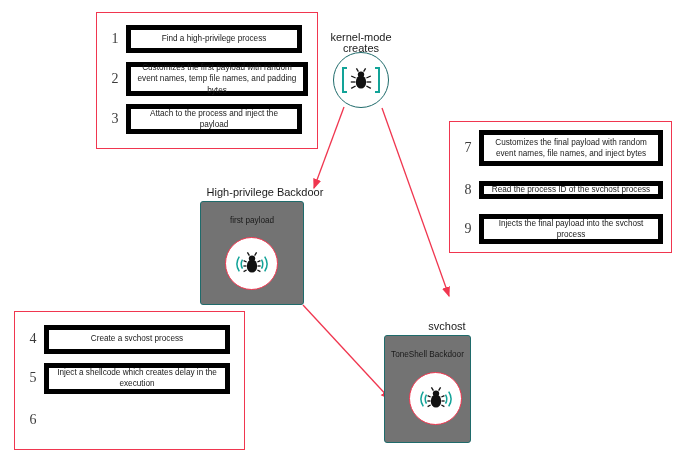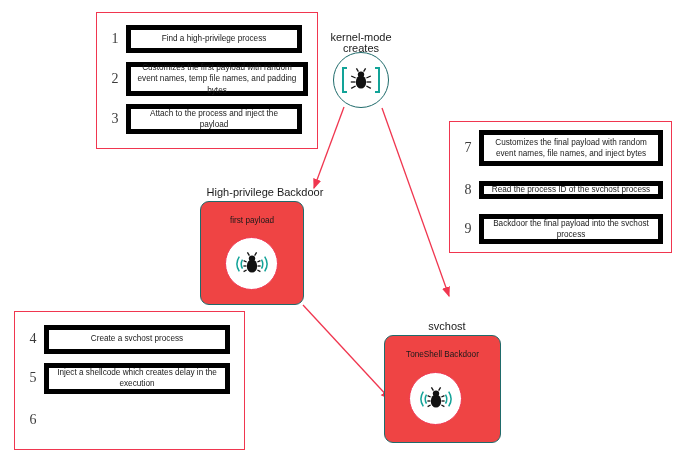--- a/index.html
+++ b/index.html
@@ -58,22 +58,22 @@
   .node-label {
     position: absolute;
     font-size: 11px;
     color: #1a1a1a;
     text-align: center;
     line-height: 1.25;
   }
   .rounded-node {
     position: absolute;
     border: 1.4px solid #1f6b6b;
-    border-radius: 9px;
-    background: #ef4444;
+    border-radius: 3px;
+    background: #737373;
     box-sizing: border-box;
   }
   .circle-node {
     position: absolute;
     border: 1.4px solid #1f6b6b;
     border-radius: 50%;
     background: #ffffff;
     box-sizing: border-box;
   }
   .bug-circle {
@@ -137,21 +137,21 @@
   <div class="step-row" style="left:457px; top:128px; width:210px; height:40px;">
     <div class="step-num">7</div>
     <div class="step-box" style="width:184px; height:36px;">Customizes the final payload with random event names, file names, and inject bytes</div>
   </div>
   <div class="step-row" style="left:457px; top:173px; width:210px; height:34px;">
     <div class="step-num">8</div>
     <div class="step-box" style="width:184px; height:18px;">Read the process ID of the svchost process</div>
   </div>
   <div class="step-row" style="left:457px; top:212px; width:210px; height:34px;">
     <div class="step-num">9</div>
-    <div class="step-box" style="width:184px; height:30px;">Backdoor the final payload into the svchost process</div>
+    <div class="step-box" style="width:184px; height:30px;">Injects the final payload into the svchost process</div>
   </div>
 
   <div class="group-box" style="left:14px; top:311px; width:229px; height:137px;"></div>
 
   <div class="step-row" style="left:22px; top:322px; width:216px; height:34px;">
     <div class="step-num">4</div>
     <div class="step-box" style="width:186px; height:29px;text-align:center;">Create a svchost process</div>
   </div>
   <div class="step-row" style="left:22px; top:360px; width:216px; height:36px;">
     <div class="step-num">5</div>
@@ -210,21 +210,21 @@
         <path d="M14.6,21 L11.6,22.6" stroke="#111111" stroke-width="1.3" fill="none"></path>
         <path d="M25.4,13 L28.4,11.6" stroke="#111111" stroke-width="1.3" fill="none"></path>
         <path d="M25.6,17 L28.6,17" stroke="#111111" stroke-width="1.3" fill="none"></path>
         <path d="M25.4,21 L28.4,22.6" stroke="#111111" stroke-width="1.3" fill="none"></path>
       </g>
     </svg>
   </div>
 
   <div class="node-label" style="left:392px; top:320px; width:110px;">svchost</div>
 
-  <div class="rounded-node" style="left:384px; top:335px; width:117px; height:108px;">
+  <div class="rounded-node" style="left:384px; top:335px; width:87px; height:108px;">
     <div class="node-title" style="top:14px;">ToneShell Backdoor</div>
   </div>
 
   <div class="bug-circle" style="left:409px; top:372px; width:53px; height:53px;"></div>
   <div class="bug-glyph" style="left:409px; top:372px; width:53px; height:53px;">
     <svg width="40" height="30" viewBox="0 0 40 30">
       <g stroke="#12a398" stroke-width="1.5" fill="none">
         <path d="M10.5,10.5 A9,9 0 0 0 10.5,19.5"></path>
         <path d="M7.3,7.6 A13.5,13.5 0 0 0 7.3,22.4"></path>
         <path d="M29.5,10.5 A9,9 0 0 1 29.5,19.5"></path>

